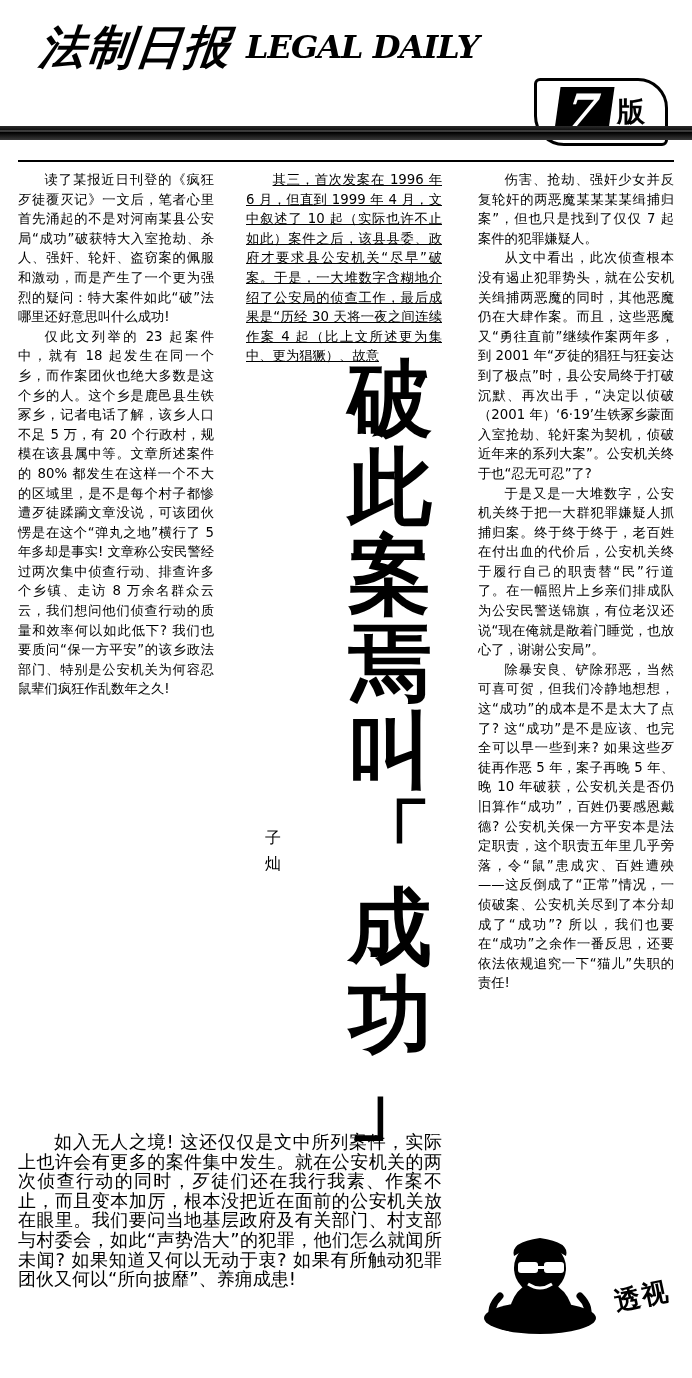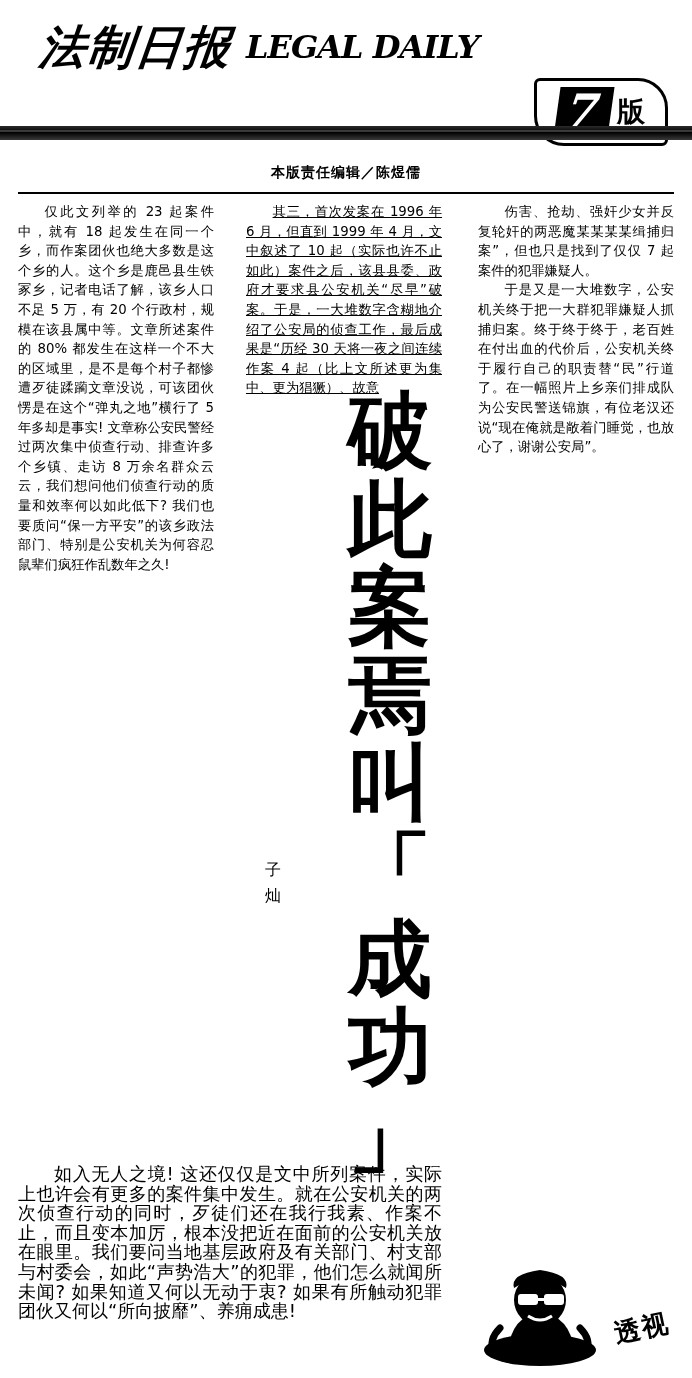--- a/index.html
+++ b/index.html
@@ -236,26 +236,26 @@
     </div>
 
     <div class="page-badge">
       <span class="num">7</span>
       <span class="ban">版</span>
     </div>
 
     <div class="rule-thick"></div>
   </div>
 
-  <div class="editor-line">本版责任编辑／陈煜儒</div>
   <div class="rule-thin"></div>
 
   <div class="body-area">
 
     <div class="col col-left">
+      <p>读了某报近日刊登的《疯狂歹徒覆灭记》一文后，笔者心里首先涌起的不是对河南某县公安局“成功”破获特大入室抢劫、杀人、强奸、轮奸、盗窃案的佩服和激动，而是产生了一个更为强烈的疑问：特大案件如此“破”法哪里还好意思叫什么成功!</p>
       <p>仅此文列举的 23 起案件中，就有 18 起发生在同一个乡，而作案团伙也绝大多数是这个乡的人。这个乡是鹿邑县生铁冢乡，记者电话了解，该乡人口不足 5 万，有 20 个行政村，规模在该县属中等。文章所述案件的 80% 都发生在这样一个不大的区域里，是不是每个村子都惨遭歹徒蹂躏文章没说，可该团伙愣是在这个“弹丸之地”横行了 5 年多却是事实! 文章称公安民警经过两次集中侦查行动、排查许多个乡镇、走访 8 万余名群众云云，我们想问他们侦查行动的质量和效率何以如此低下? 我们也要质问“保一方平安”的该乡政法部门、特别是公安机关为何容忍鼠辈们疯狂作乱数年之久!</p>
     </div>
 
     <div class="col-mid-top">
       <p>其三，首次发案在 1996 年 6 月，但直到 1999 年 4 月，文中叙述了 10 起（实际也许不止如此）案件之后，该县县委、政府才要求县公安机关“尽早”破案。于是，一大堆数字含糊地介绍了公安局的侦查工作，最后成果是“历经 30 天将一夜之间连续作案 4 起（比上文所述更为集中、更为猖獗）、故意</p>
     </div>
 
     <div class="headline">
       <div class="hl-chars">
         <span>破</span>
@@ -273,21 +273,23 @@
         <span>灿</span>
       </div>
     </div>
 
     <div class="col-mid-bottom">
       <p>如入无人之境! 这还仅仅是文中所列案件，实际上也许会有更多的案件集中发生。就在公安机关的两次侦查行动的同时，歹徒们还在我行我素、作案不止，而且变本加厉，根本没把近在面前的公安机关放在眼里。我们要问当地基层政府及有关部门、村支部与村委会，如此“声势浩大”的犯罪，他们怎么就闻所未闻? 如果知道又何以无动于衷? 如果有所触动犯罪团伙又何以“所向披靡”、养痈成患!</p>
     </div>
 
     <div class="col col-right">
       <p>伤害、抢劫、强奸少女并反复轮奸的两恶魔某某某某缉捕归案”，但也只是找到了仅仅 7 起案件的犯罪嫌疑人。</p>
+      <p>从文中看出，此次侦查根本没有遏止犯罪势头，就在公安机关缉捕两恶魔的同时，其他恶魔仍在大肆作案。而且，这些恶魔又“勇往直前”继续作案两年多，到 2001 年“歹徒的猖狂与狂妄达到了极点”时，县公安局终于打破沉默、再次出手，“决定以侦破（2001 年）‘6·19’生铁冢乡蒙面入室抢劫、轮奸案为契机，侦破近年来的系列大案”。公安机关终于也“忍无可忍”了?</p>
       <p>于是又是一大堆数字，公安机关终于把一大群犯罪嫌疑人抓捕归案。终于终于终于，老百姓在付出血的代价后，公安机关终于履行自己的职责替“民”行道了。在一幅照片上乡亲们排成队为公安民警送锦旗，有位老汉还说“现在俺就是敞着门睡觉，也放心了，谢谢公安局”。</p>
+      <p>除暴安良、铲除邪恶，当然可喜可贺，但我们冷静地想想，这“成功”的成本是不是太大了点了? 这“成功”是不是应该、也完全可以早一些到来? 如果这些歹徒再作恶 5 年，案子再晚 5 年、晚 10 年破获，公安机关是否仍旧算作“成功”，百姓仍要感恩戴德? 公安机关保一方平安本是法定职责，这个职责五年里几乎旁落，令“鼠”患成灾、百姓遭殃——这反倒成了“正常”情况，一侦破案、公安机关尽到了本分却成了“成功”? 所以，我们也要在“成功”之余作一番反思，还要依法依规追究一下“猫儿”失职的责任!</p>
     </div>
 
     <div class="cartoon">
       <svg width="196" height="118" viewBox="0 0 196 118">
         <ellipse cx="62" cy="96" rx="56" ry="16" fill="#000"></ellipse>
         <path d="M30 96 q4 -34 32 -38 q30 4 34 38 z" fill="#000"></path>
         <circle cx="62" cy="46" r="26" fill="#000"></circle>
         <path d="M36 34 q26 -16 52 0 q4 -14 -26 -18 q-30 4 -26 18 z" fill="#000"></path>
         <rect x="40" y="40" width="20" height="11" rx="3" fill="#fff"></rect>
         <rect x="66" y="40" width="20" height="11" rx="3" fill="#fff"></rect>

